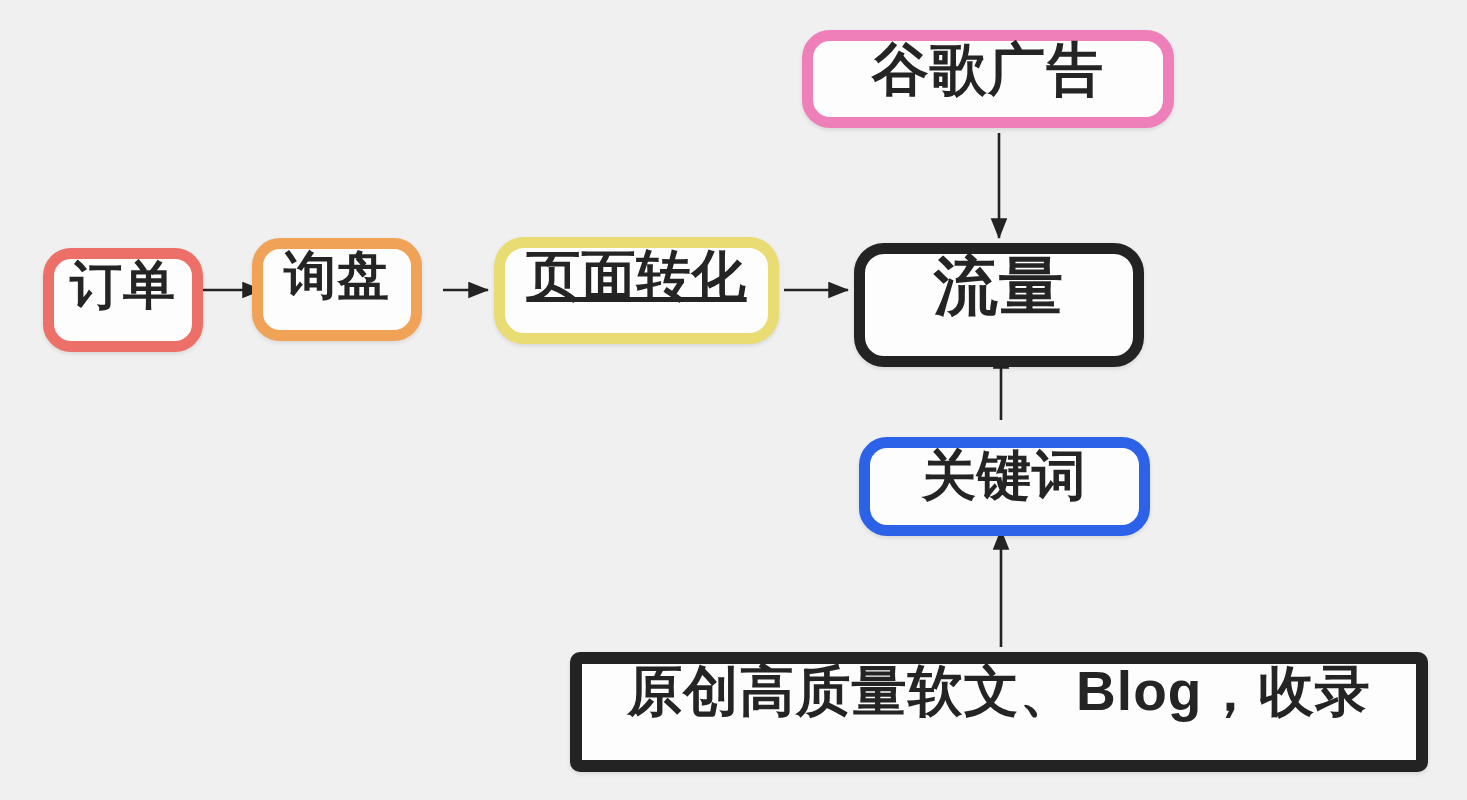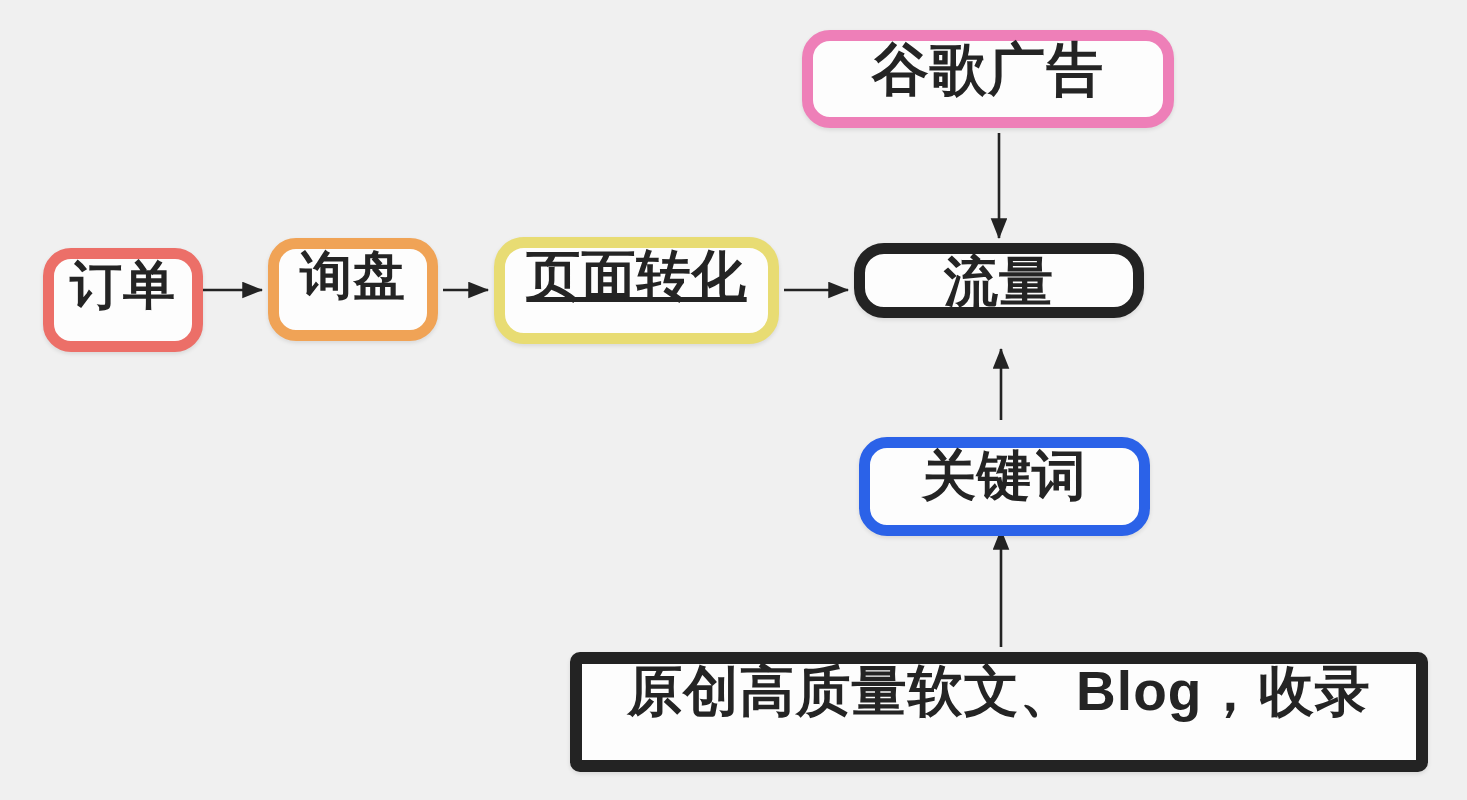--- a/index.html
+++ b/index.html
@@ -49,24 +49,24 @@
   
   #node-google-ads {
     left: 802px;  top: 30px;
     width: 372px; height: 98px;
     border: 11px solid #ee7fb8;
     border-radius: 28px;
     font-size: 57px;
   }
   #node-traffic {
     left: 854px;  top: 243px;
-    width: 290px; height: 75px;
+    width: 290px; height: 124px;
     border: 11px solid #232323;
     border-radius: 30px;
-    font-size: 54px;
+    font-size: 64px;
   }
   #node-keywords {
     left: 859px;  top: 425px;
     width: 291px; height: 99px;
     border: 11px solid #2b62e8;
     border-radius: 28px;
     font-size: 54px;
     margin-top: 12px;
   }
   #node-content {
@@ -78,21 +78,21 @@
   }
   #node-order {
     left: 33px;   top: 248px;
     width: 160px; height: 104px;
     border: 11px solid #ec6f68;
     border-radius: 28px;
     font-size: 52px;
     margin-left: 10px;
   }
   #node-inquiry {
-    left: 268px;  top: 238px;
+    left: 252px;  top: 238px;
     width: 170px; height: 103px;
     border: 11px solid #f0a356;
     border-radius: 28px;
     font-size: 52px;
   }
   #node-page-conversion {
     left: 494px;  top: 237px;
     width: 285px; height: 107px;
     border: 11px solid #e8dc73;
     border-radius: 30px;

